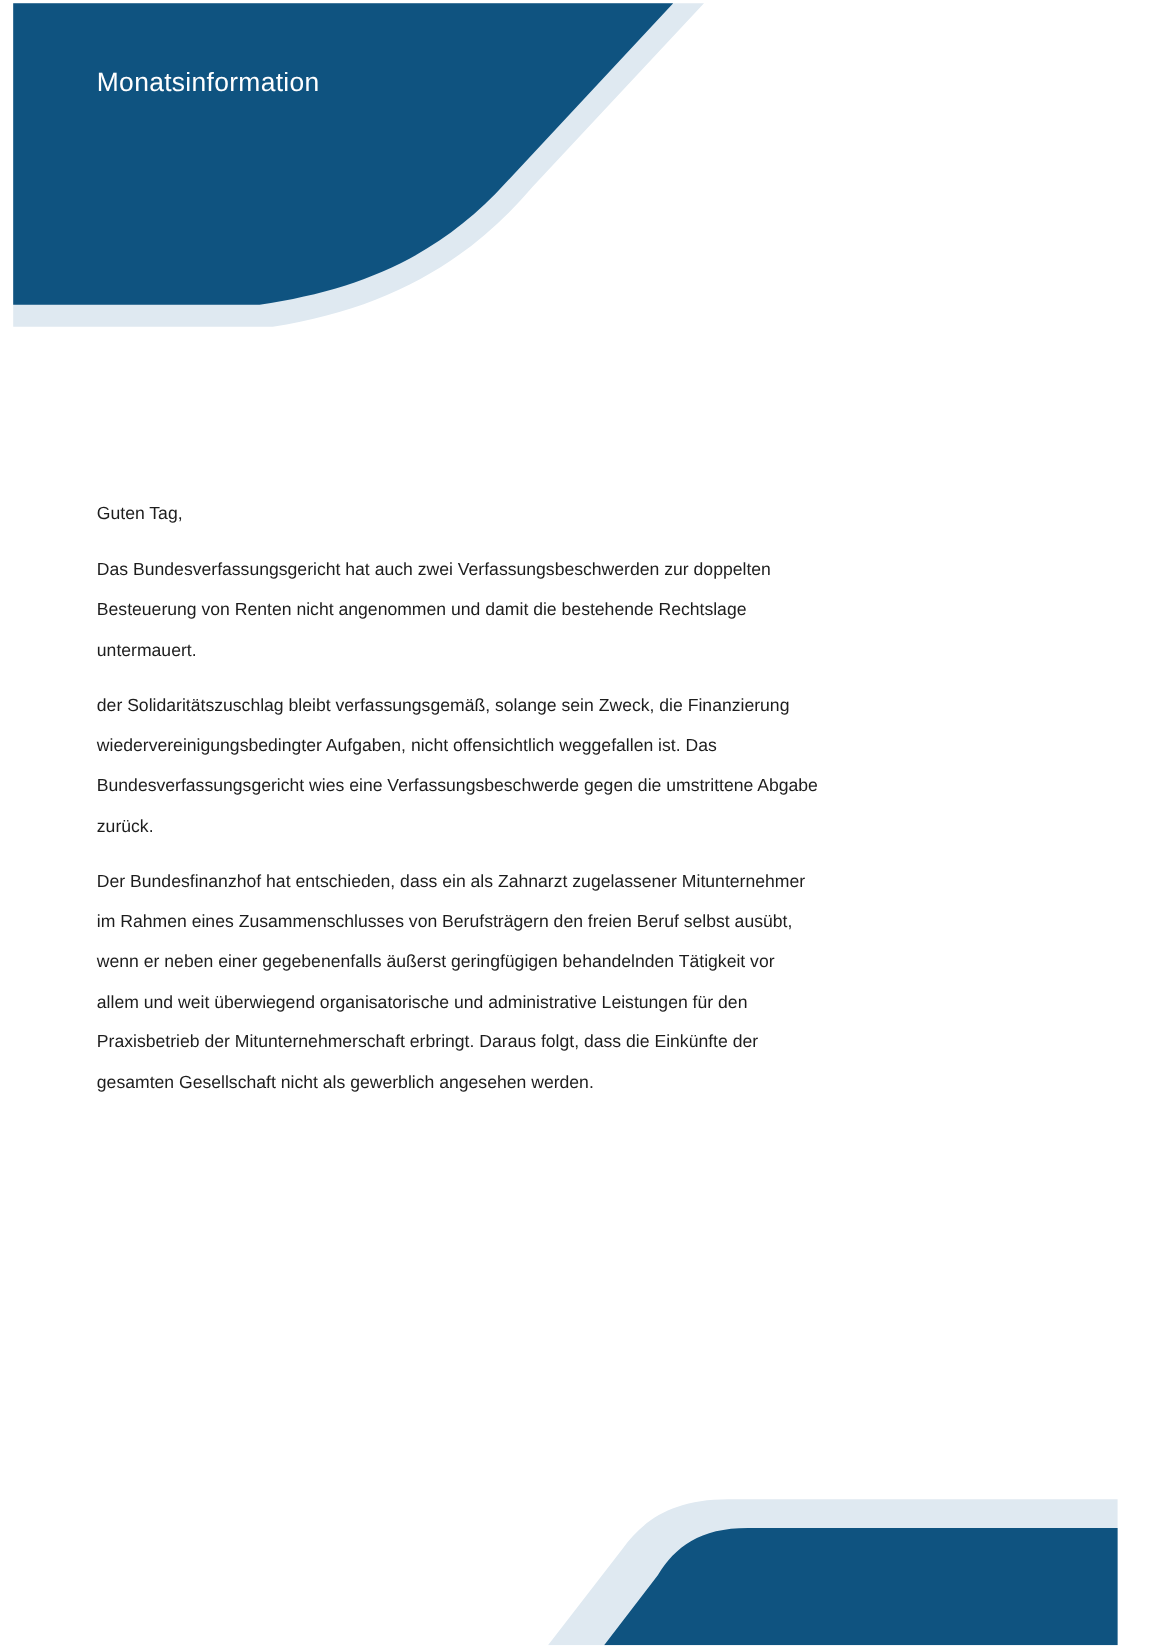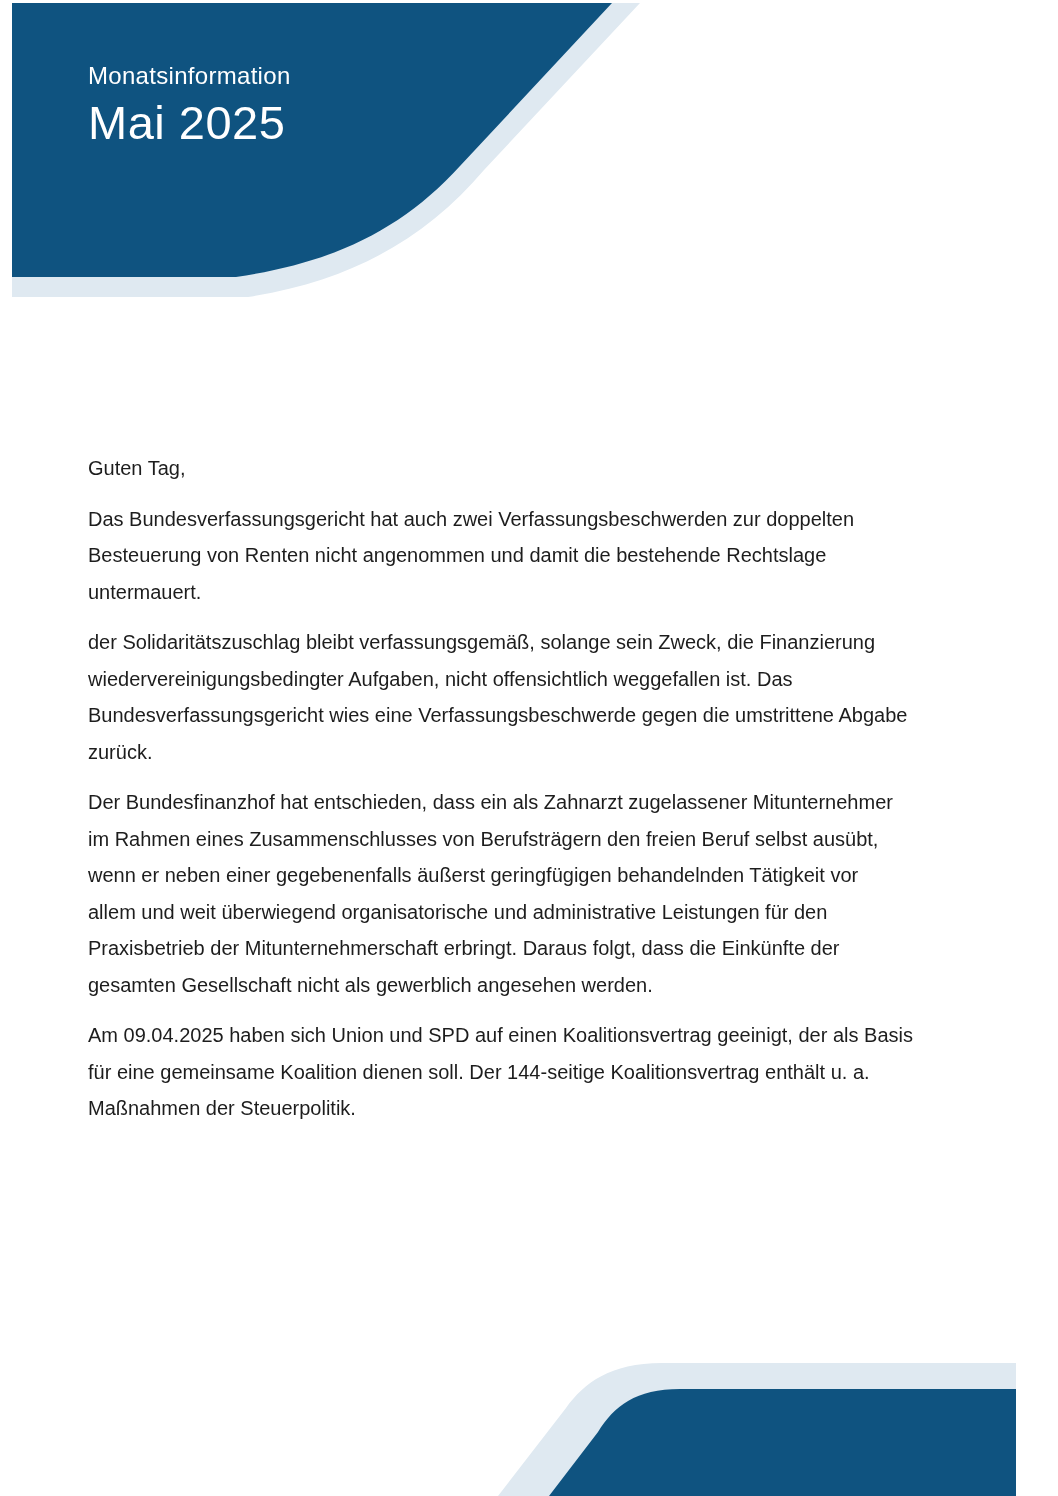--- a/index.html
+++ b/index.html
@@ -45,21 +45,21 @@
     margin-top:5px;
     letter-spacing:0.5px;
   }
   
   .letter{
     position:absolute;
     left:88px;
     top:450px;
     width:930px;
     color:var(--text);
-    font-size:20px;
+    font-size:16px;
     line-height:36.5px;
   }
   .letter p{
     margin:0 0 14px 0;
     white-space:pre-line; 
   }
   
   .footer-deco{
     position:absolute;
     left:0;bottom:0;
@@ -72,42 +72,38 @@
 
 <div class="page">
 
   <header>
     <svg class="header-deco" viewBox="0 0 1058 300" xmlns="http://www.w3.org/2000/svg" aria-hidden="true">
       <path class="fill-light" d="M 12 3 L 640 3 L 484 170 C 426 238 352 281 248 297 L 12 297 Z"></path>
       <path class="fill-blue" d="M 12 3 L 612 3 L 460 166 C 402 230 332 263 236 277 L 12 277 Z"></path>
     </svg>
     <div class="header-text">
       <div class="kicker">Monatsinformation</div>
-      <div class="title">Mai 2025</div>
     </div>
   </header>
 
   <main class="letter">
     <p>Guten Tag,</p>
     <p>Das Bundesverfassungsgericht hat auch zwei Verfassungsbeschwerden zur doppelten
 Besteuerung von Renten nicht angenommen und damit die bestehende Rechtslage
 untermauert.</p>
     <p>der Solidaritätszuschlag bleibt verfassungsgemäß, solange sein Zweck, die Finanzierung
 wiedervereinigungsbedingter Aufgaben, nicht offensichtlich weggefallen ist. Das
 Bundesverfassungsgericht wies eine Verfassungsbeschwerde gegen die umstrittene Abgabe
 zurück.</p>
     <p>Der Bundesfinanzhof hat entschieden, dass ein als Zahnarzt zugelassener Mitunternehmer
 im Rahmen eines Zusammenschlusses von Berufsträgern den freien Beruf selbst ausübt,
 wenn er neben einer gegebenenfalls äußerst geringfügigen behandelnden Tätigkeit vor
 allem und weit überwiegend organisatorische und administrative Leistungen für den
 Praxisbetrieb der Mitunternehmerschaft erbringt. Daraus folgt, dass die Einkünfte der
 gesamten Gesellschaft nicht als gewerblich angesehen werden.</p>
-    <p>Am 09.04.2025 haben sich Union und SPD auf einen Koalitionsvertrag geeinigt, der als Basis
-für eine gemeinsame Koalition dienen soll. Der 144-seitige Koalitionsvertrag enthält u. a.
-Maßnahmen der Steuerpolitik.</p>
   </main>
 
   <footer>
     <svg class="footer-deco" viewBox="0 0 1058 156" xmlns="http://www.w3.org/2000/svg" aria-hidden="true">
       <path class="fill-light" d="M 1054 23 L 662 23 C 610 23 584 43 566 68 L 498 156 L 1054 156 Z"></path>
       <path class="fill-blue" d="M 1054 49 L 680 49 C 636 49 614 66 598 92 L 549 156 L 1054 156 Z"></path>
     </svg>
   </footer>
 
 </div>

